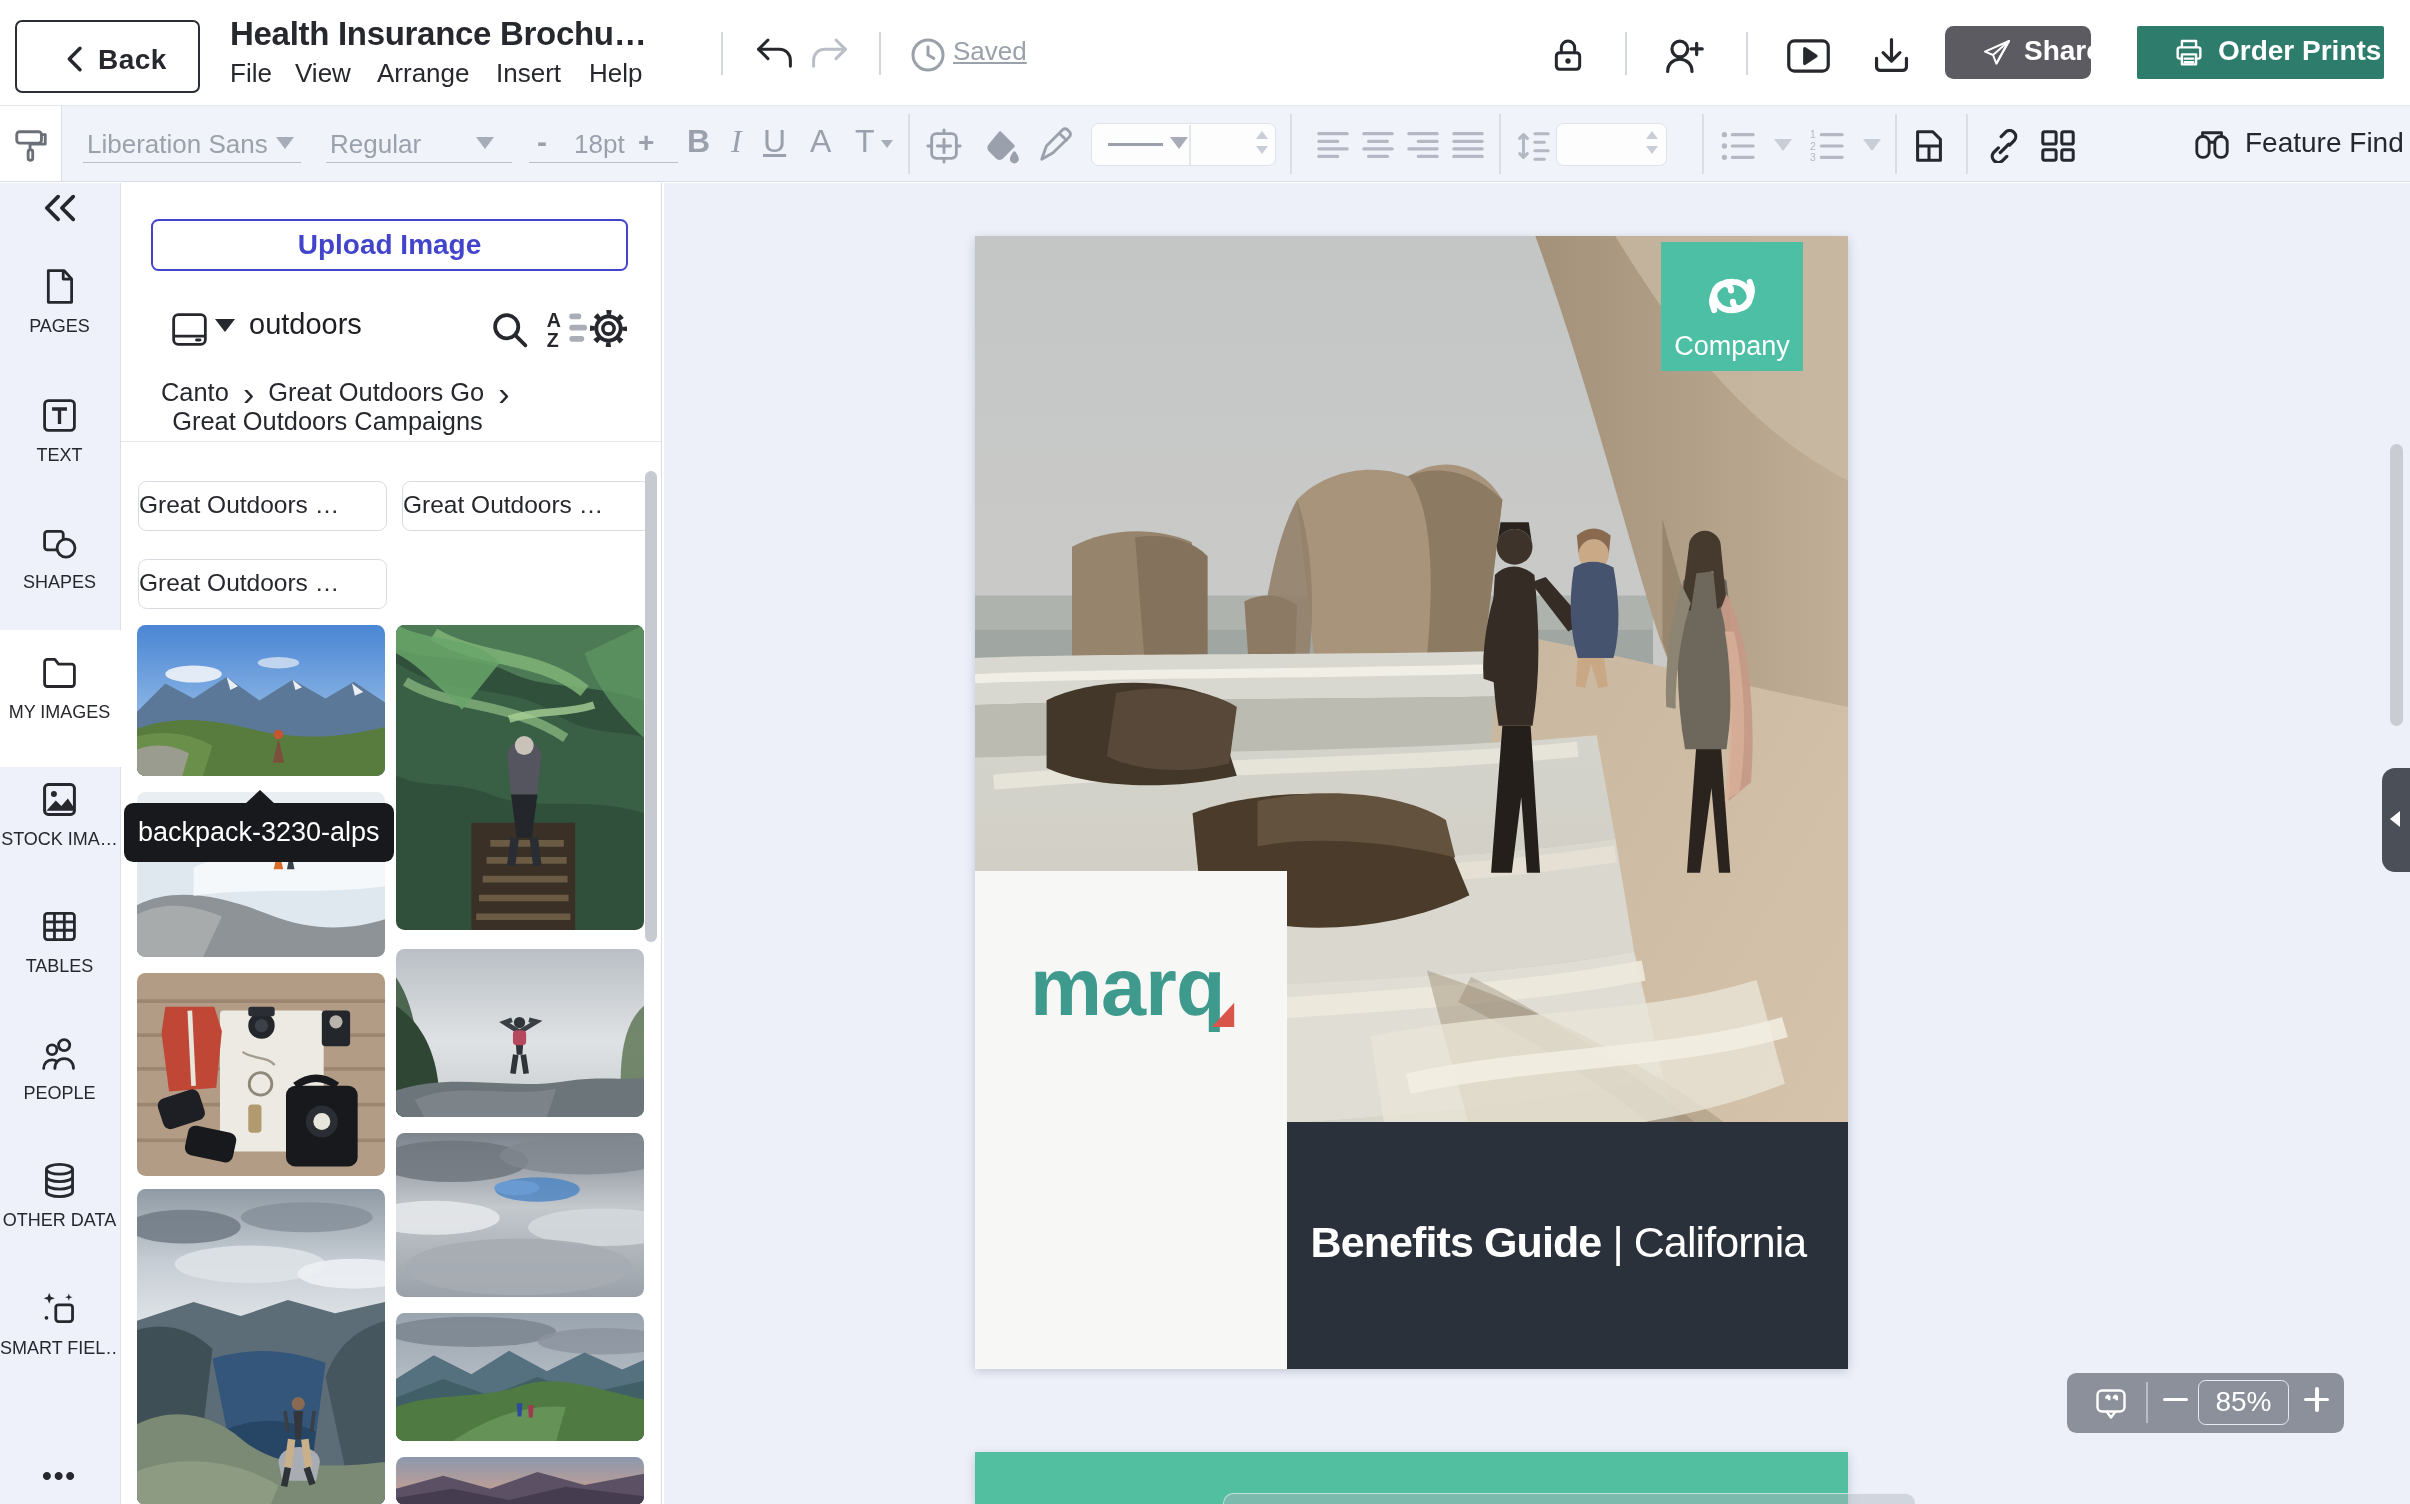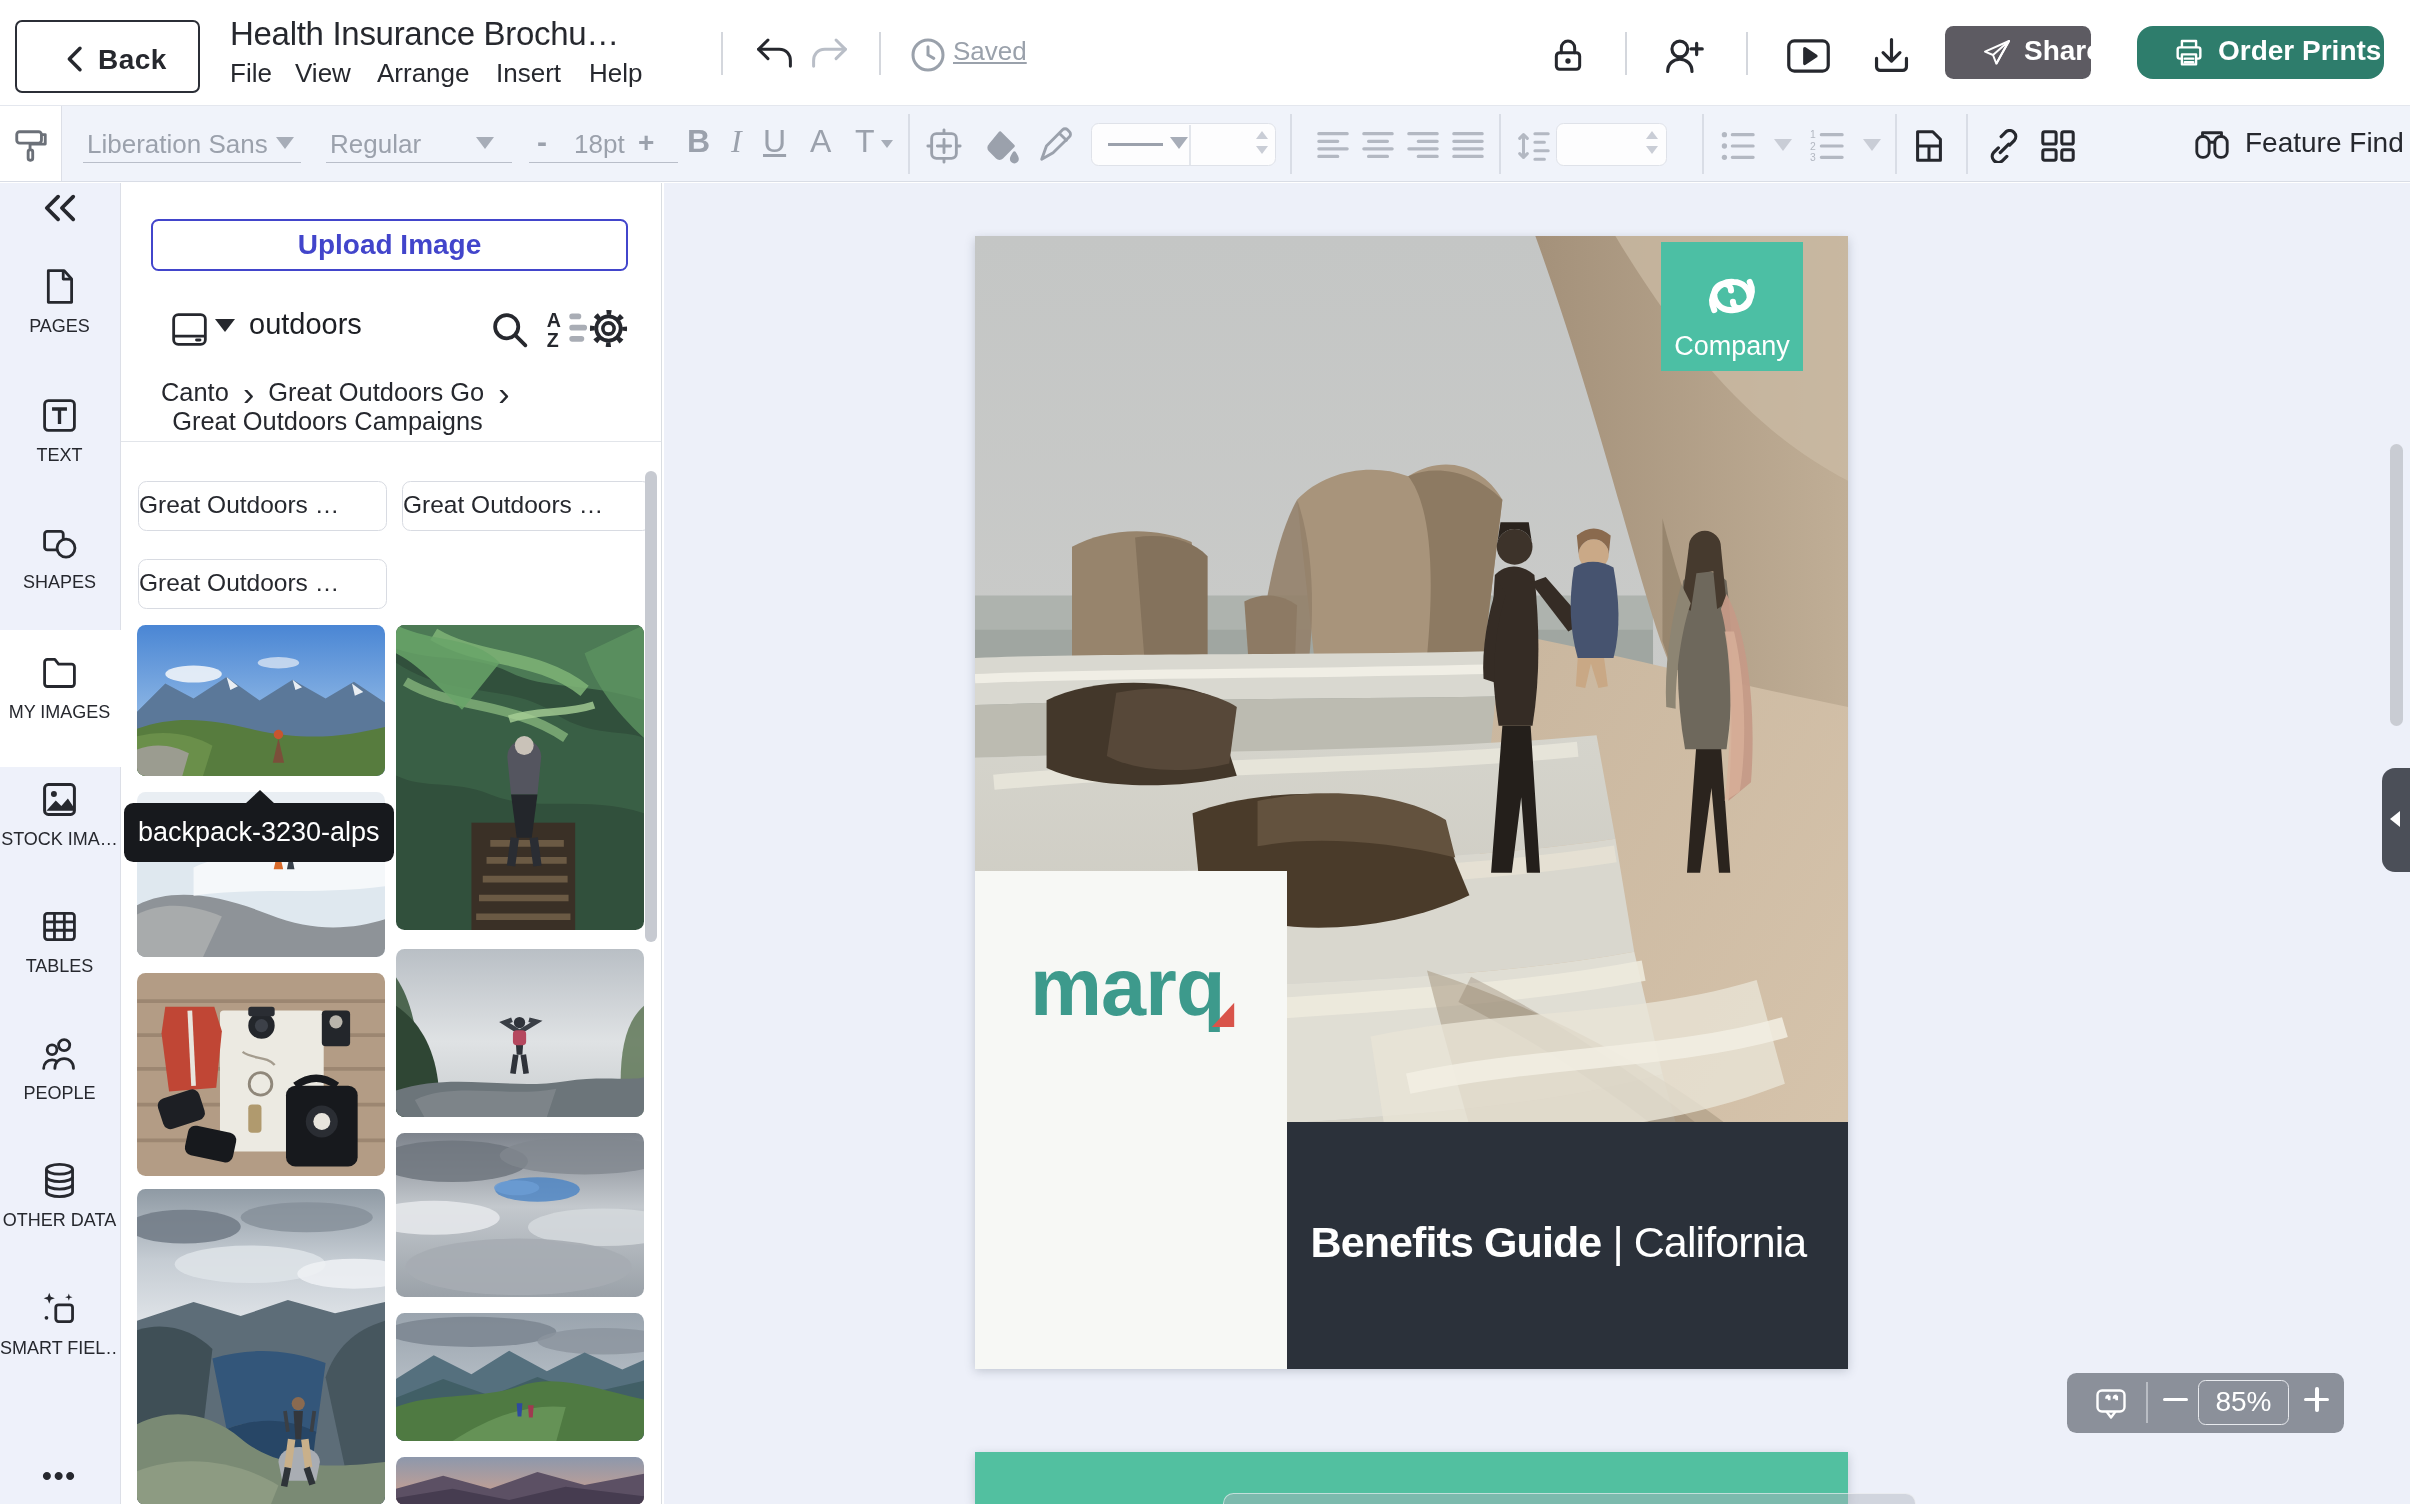--- a/index.html
+++ b/index.html
@@ -3,28 +3,28 @@
 <meta charset="utf-8">
 <style>
 * { margin:0; padding:0; box-sizing:border-box; }
 html,body { width:2411px; height:1505px; overflow:hidden; font-family:"Liberation Sans", sans-serif; background:#fff; }
 #app { position:relative; width:2411px; height:1505px; }
 
 #topbar { position:absolute; left:0; top:0; width:2411px; height:105px; background:#fff; }
 #backbtn { position:absolute; left:15px; top:20px; width:185px; height:73px; border:2.8px solid #2b2e36; border-radius:7px; background:#fff; }
 #backbtn .chev { position:absolute; left:43px; top:21px; width:32px; height:32px; }
 #backbtn .txt { position:absolute; left:81px; top:21.7px; font-size:28px; font-weight:bold; color:#26282e; letter-spacing:0.5px; }
-#doctitle { position:absolute; left:230px; top:15px; font-size:33px; font-weight:normal; color:#26282e; letter-spacing:-0.3px; }
+#doctitle { position:absolute; left:230px; top:15px; font-size:33px; font-weight:bold; color:#26282e; letter-spacing:-0.3px; }
 #menurow { position:absolute; left:230px; top:58px; font-size:26px; color:#26282e; }
 #menurow span { margin-right:0px; }
 .vdiv { position:absolute; width:1.9px; background:#d4d7dd; }
 .gicon { position:absolute; }
 #savedtxt { position:absolute; left:953px; top:36px; font-size:26px; color:#9aa1ab; text-decoration:underline; }
 #sharebtn { position:absolute; left:1945px; top:26px; width:146px; height:53px; background:#5d5b62; border-radius:8.5px; color:#fff; font-size:28px; font-weight:bold; text-align:left; }
-#orderbtn { position:absolute; left:2137px; top:26px; width:247px; height:53px; background:#2e7d6c; border-radius:16px; color:#fff; font-size:28px; font-weight:bold; text-align:center; }
+#orderbtn { position:absolute; left:2137px; top:26px; width:247px; height:53px; background:#2e7d6c; border-radius:2px; color:#fff; font-size:28px; font-weight:bold; text-align:center; }
 
 #toolbar { position:absolute; left:0; top:105px; width:2411px; height:77px; background:#f0f3fa; border-top:0.9px solid #e4e7ee; border-bottom:0.9px solid #d9dde6; }
 #toolbar .white-left { position:absolute; left:0; top:0; width:62px; height:75px; background:#fff; border-right:1.9px solid #dcdfe7; }
 .tb-under { position:absolute; border-bottom:1.9px solid #b9bec9; }
 .tb-txt { position:absolute; font-size:26px; color:#9ba1ac; }
 .tb-tri { position:absolute; width:0; height:0; border-left:9.4px solid transparent; border-right:9.4px solid transparent; border-top:12.2px solid #a7adb8; }
 .tb-div { position:absolute; top:7.5px; height:60px; width:1.9px; background:#d9dde6; }
 
 #sidebar { position:absolute; left:0; top:183px; width:121px; height:1322px; background:#eef1fa; border-right:1.9px solid #dcdfe7; }
 .sb-item { position:absolute; left:0; width:119px; text-align:center; color:#26282e; }

